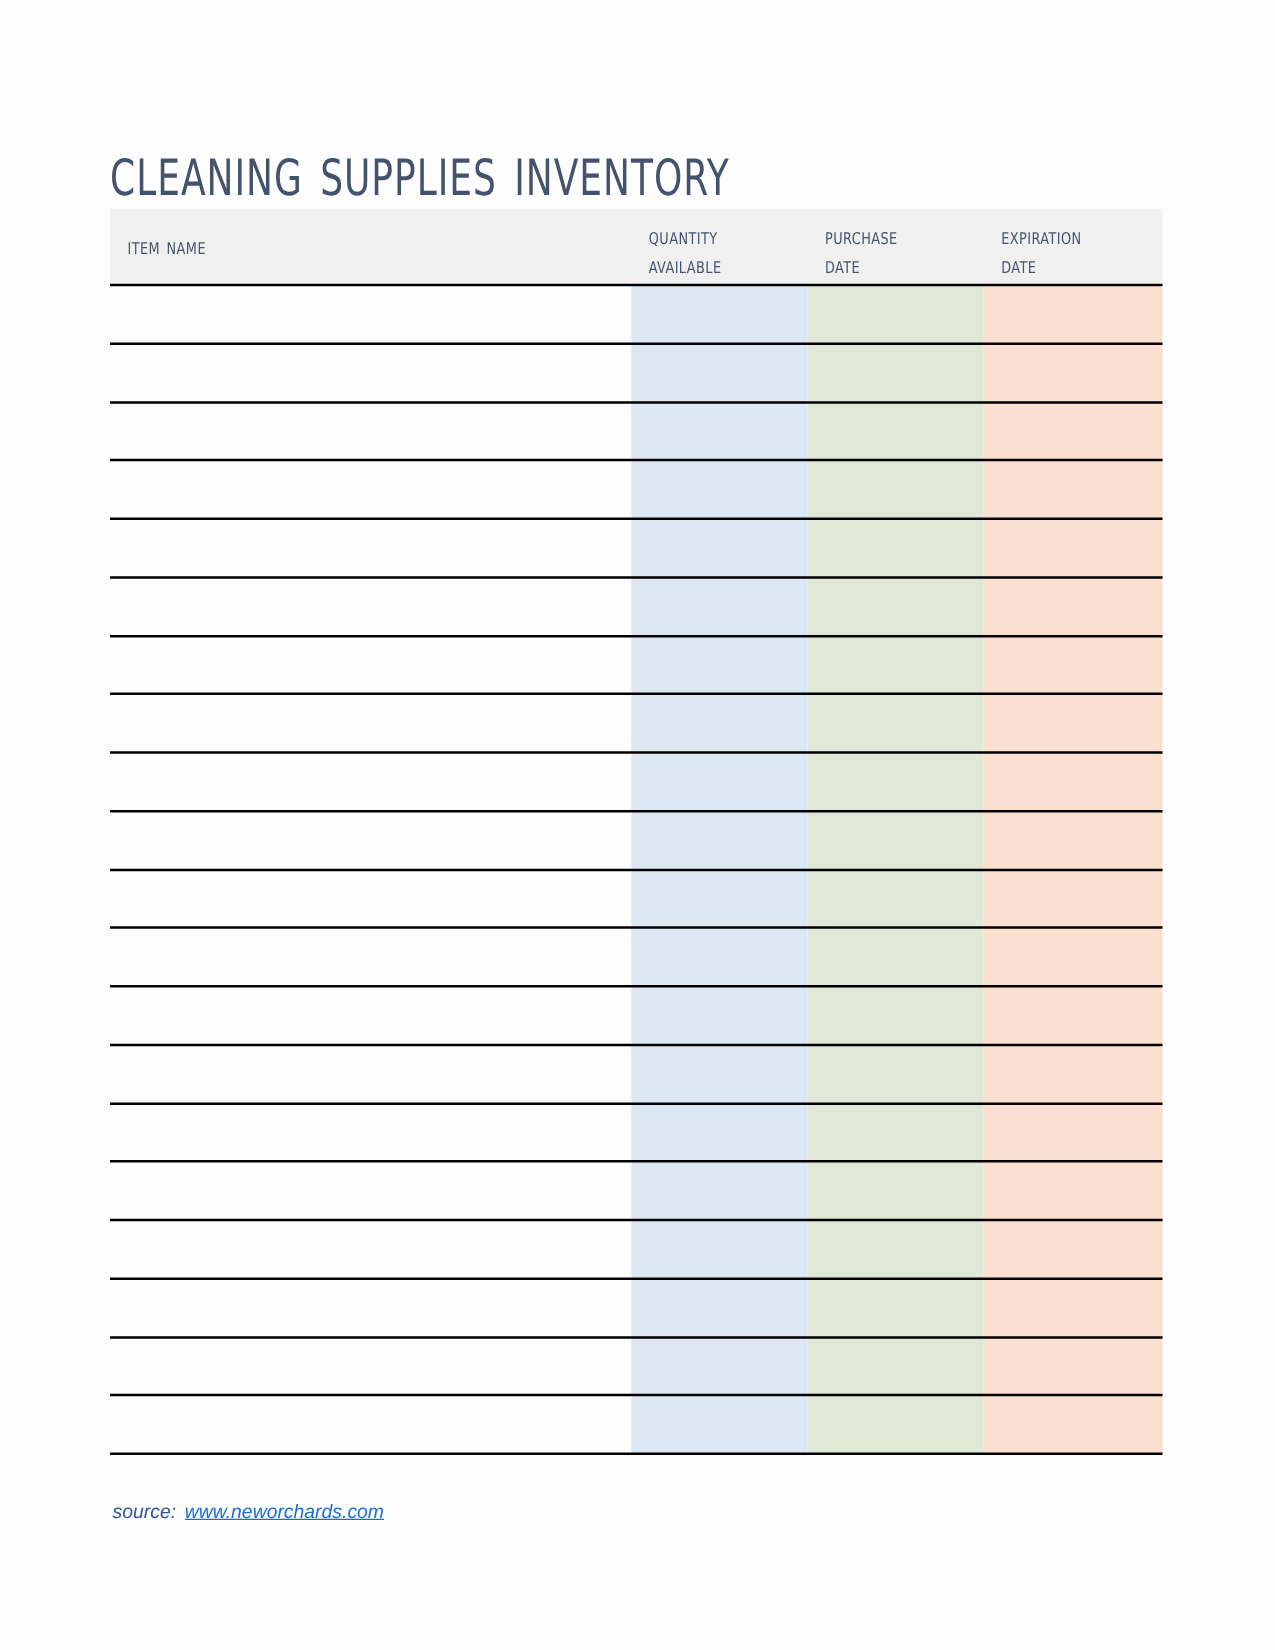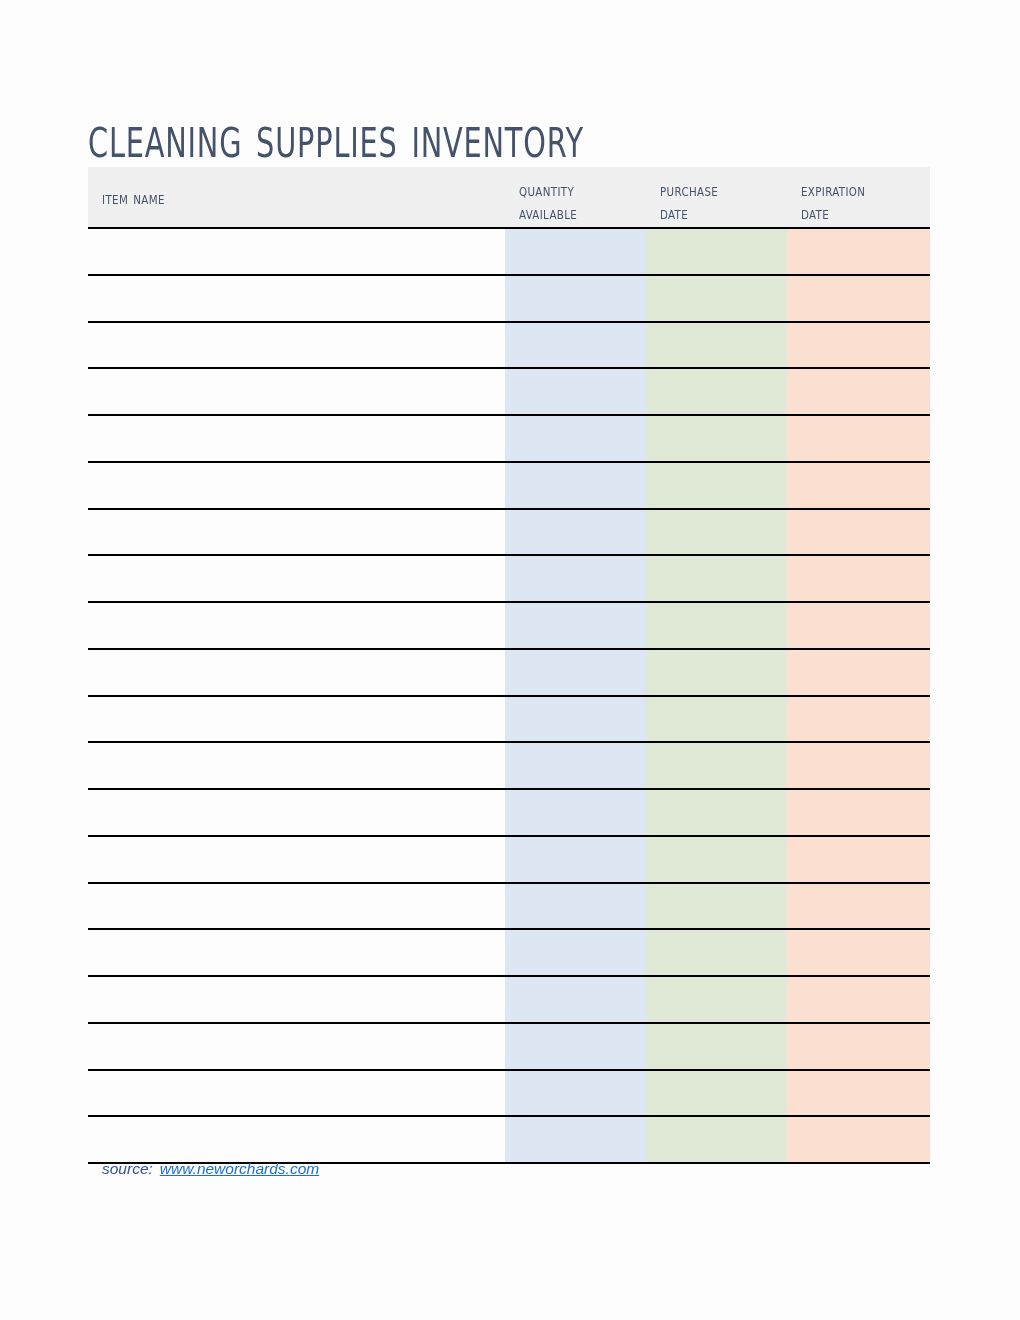--- a/index.html
+++ b/index.html
@@ -123,27 +123,26 @@
   }
   .cell-item  { left: 0;     width: 417px; }
   .cell-qty   { left: 417px; width: 141px; }
   .cell-purch { left: 558px; width: 141px; }
   .cell-exp   { left: 699px; width: 143px; }
 
   
   .source {
     position: absolute;
     left: 90px;
-    top: 1160px;
+    top: 1201px;
     font-family: "Liberation Sans", sans-serif;
     font-size: 15.5px;
     font-style: italic;
     color: #2f5496;
     white-space: nowrap;
-    margin-left: 12px;
   }
   .source .label { color: #2f5496; }
   .source .url {
     color: #1c6fd0;
     text-decoration: underline;
     margin-left: 7px;
   }
 </style>
 </head>
 <body>

